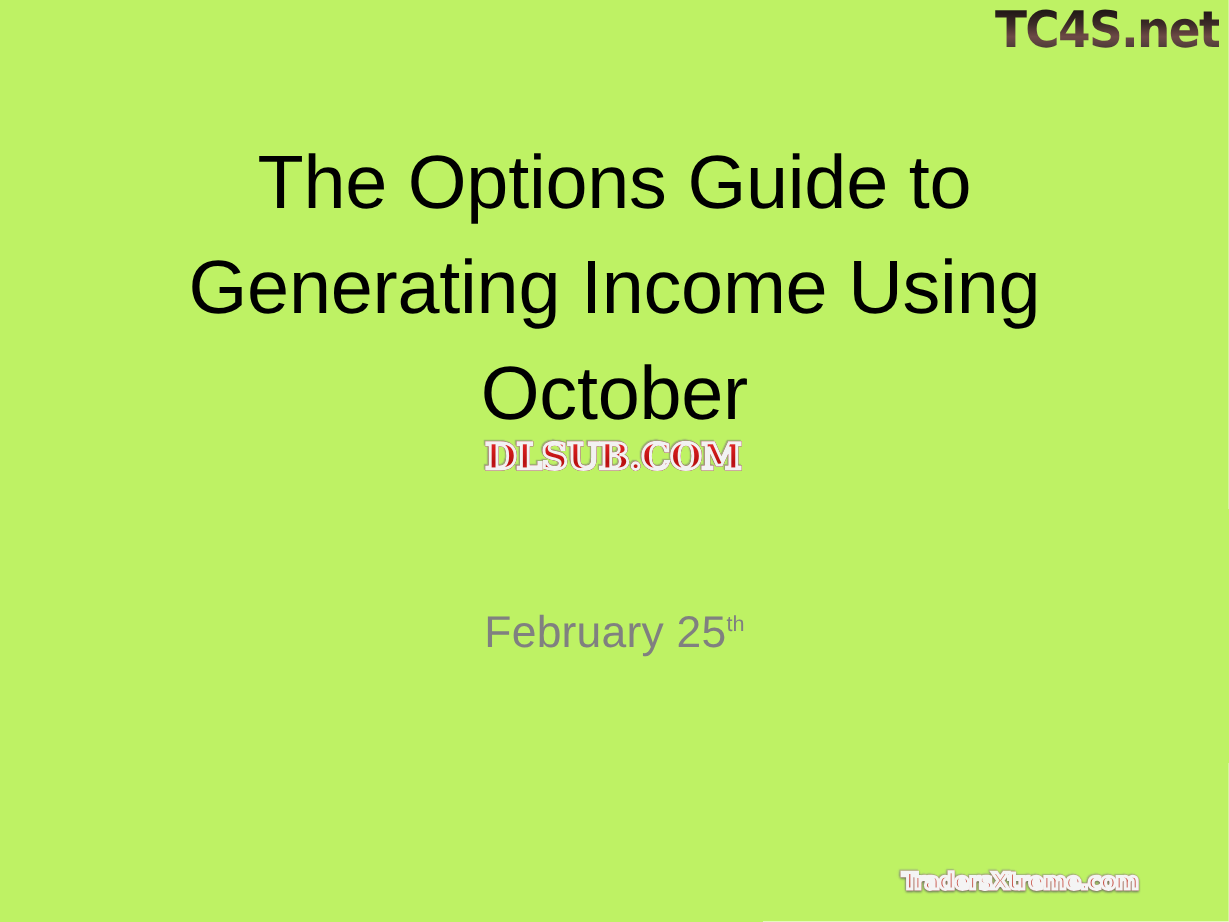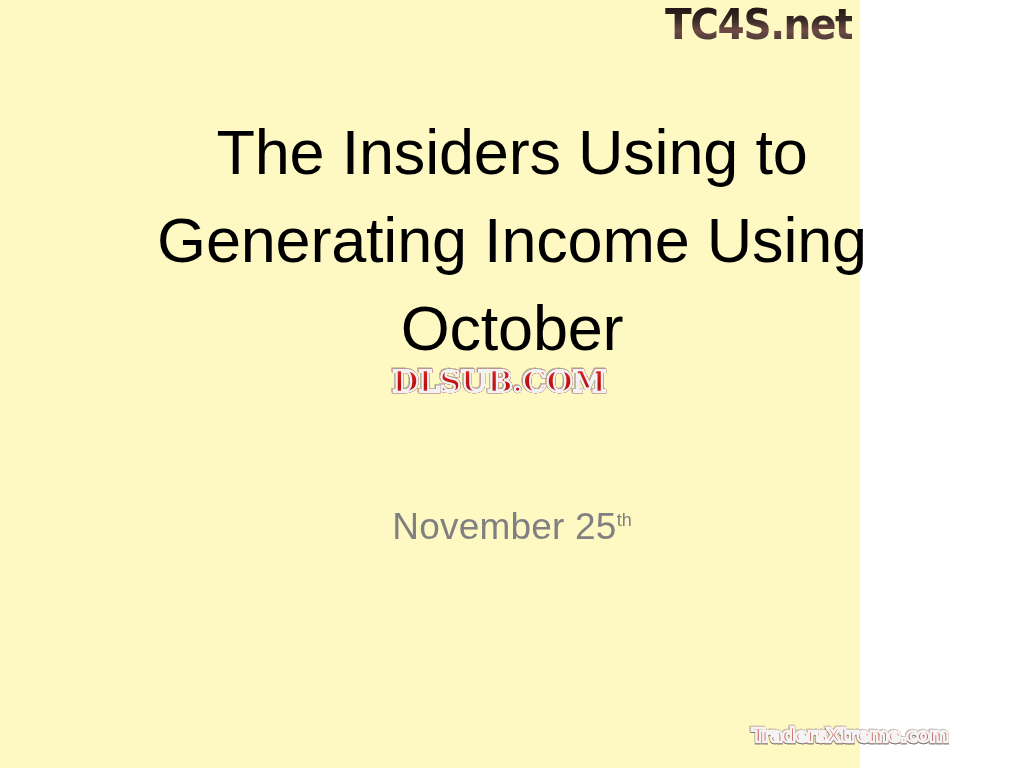--- a/index.html
+++ b/index.html
@@ -9,23 +9,23 @@
   }
   body {
     width: 1024px;
     height: 768px;
     overflow: hidden;
     font-family: "Liberation Sans", sans-serif;
   }
 
   #slide {
     position: relative;
-    width: 860px;
+    width: 1024px;
     height: 768px;
-    background: #fef9c3;
+    background: #bef264;
     text-decoration: underline;
   }
 
   
   #title-block {
     position: absolute;
     left: 62px;
     top: 108px;
     width: 900px;
     text-align: center;
@@ -89,21 +89,21 @@
     background-clip: text;
     color: transparent;
     -webkit-text-fill-color: transparent;
     text-shadow: 0 0 0 rgba(0,0,0,0);
     white-space: nowrap;
   }
 
   
   #wm-dlsub {
     position: absolute;
-    left: 349px;
+    left: 361px;
     top: 363px;
     width: 300px;
     height: 38px;
   }
   #wm-dlsub-text {
     position: absolute;
     left: 0;
     top: 0;
     width: 300px;
     text-align: center;
@@ -170,30 +170,30 @@
   }
 </style>
 </head>
 <body>
 
 <div id="slide">
 
   <div id="wm-tc4s">TC4S.net</div>
 
   <div id="title-block">
-    <span class="title-line">The Insiders Using to</span>
+    <span class="title-line">The Options Guide to</span>
     <span class="title-line">Generating Income Using</span>
     <span class="title-line">October</span>
   </div>
 
   <div id="wm-dlsub">
     <div id="wm-dlsub-text">DLSUB.COM</div>
   </div>
 
   <div id="subtitle-block">
-    <span id="subtitle-text">November 25</span><sup id="subtitle-sup">th</sup>
+    <span id="subtitle-text">February 25</span><sup id="subtitle-sup">th</sup>
   </div>
 
   <div id="wm-traders">
     <div id="wm-traders-text">TradersXtreme.com</div>
   </div>
 
 </div>
 
 </body></html>

